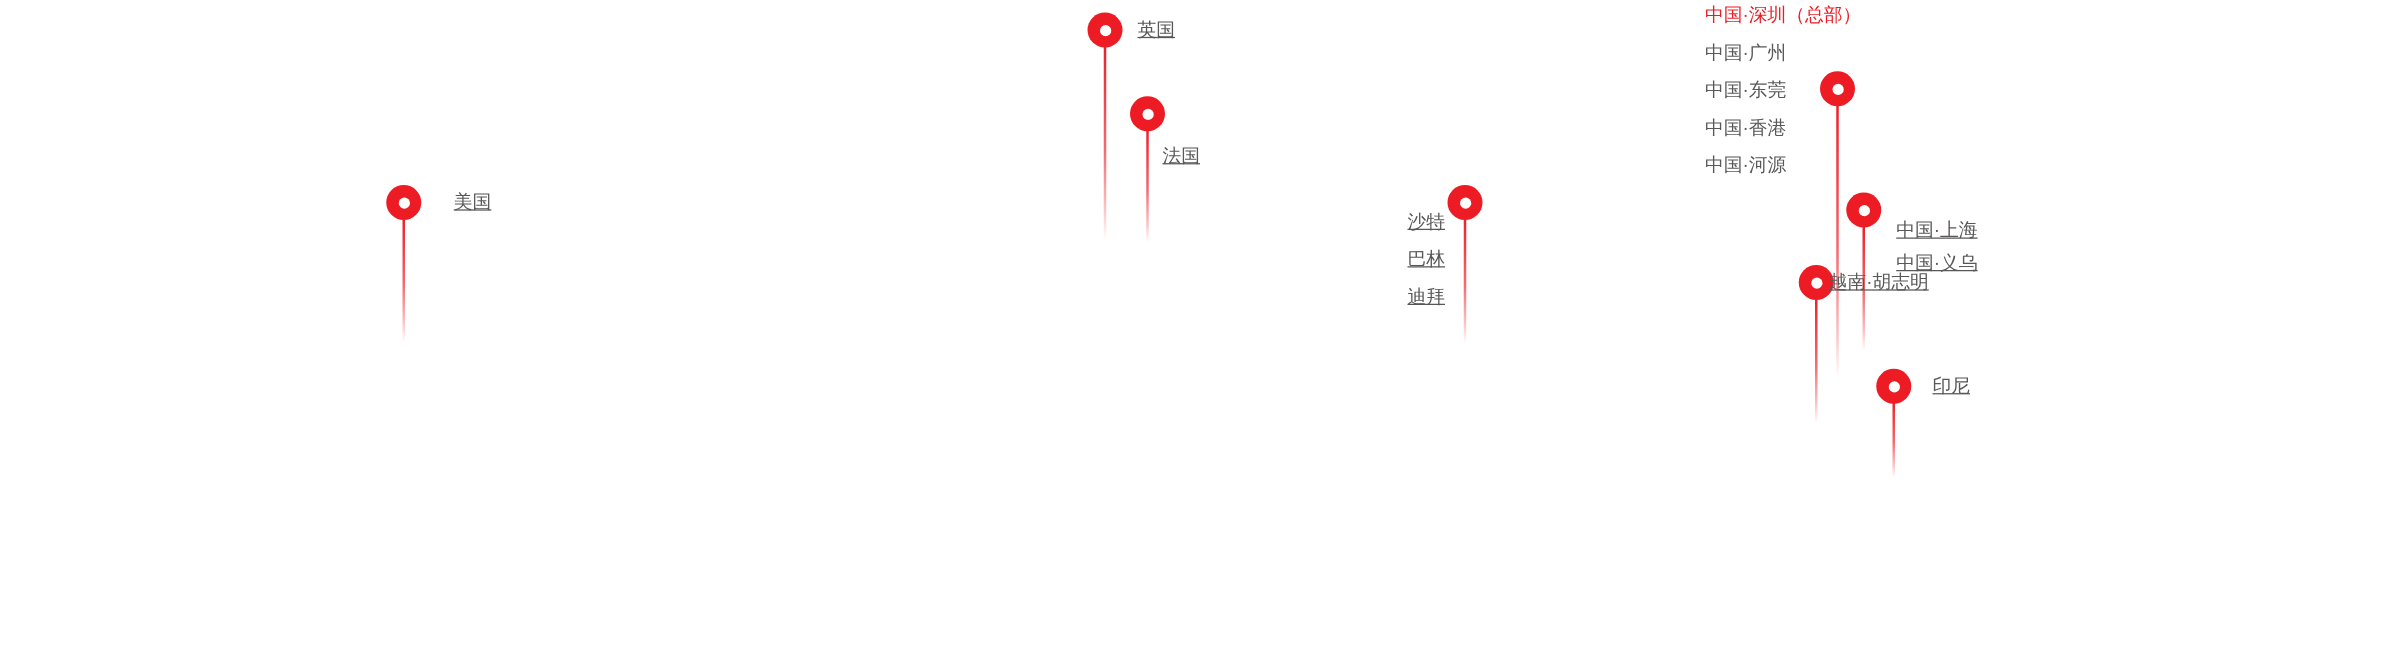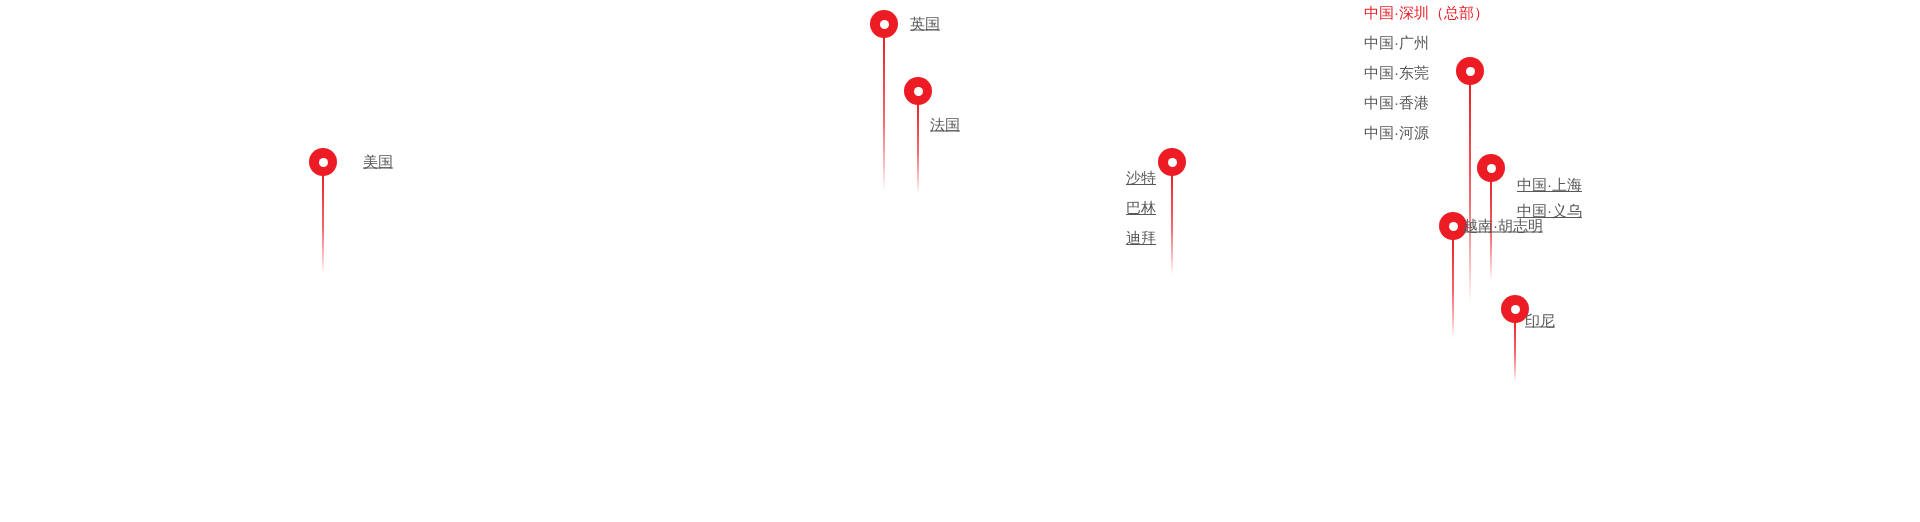--- a/index.html
+++ b/index.html
@@ -145,16 +145,16 @@
         <span class="hole"></span>
       </span>
     <span class="label single" style="left:10px;">越南·胡志明</span>
   </div>
 
   <div class="marker" style="left:1515px; top:309px;">
     <span class="tail" style="height:63px;"></span>
     <span class="pin">
         <span class="hole"></span>
       </span>
-    <span class="label single" style="left:10px;margin-top:12px;">印尼</span>
+    <span class="label single" style="left:31px;">印尼</span>
   </div>
 
 </div>
 
 </body></html>

